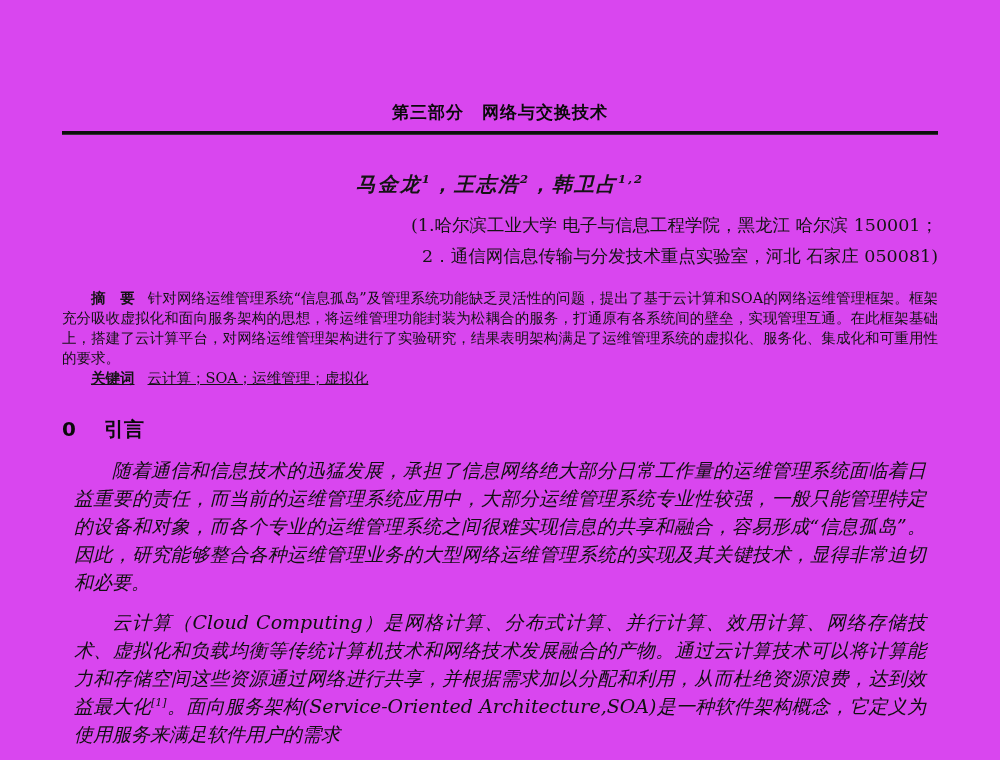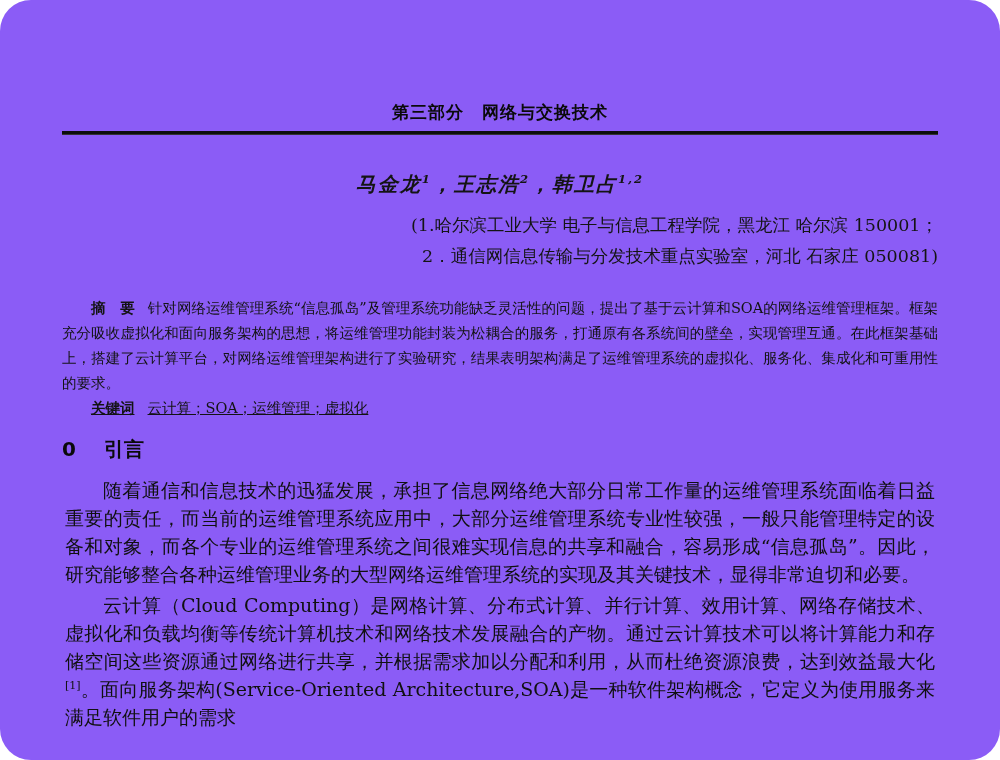--- a/index.html
+++ b/index.html
@@ -5,25 +5,24 @@
   html, body {
     margin: 0;
     padding: 0;
     background: #ffffff;
   }
   .page {
     position: relative;
     width: 1000px;
     height: 760px;
     margin: 0 auto;
-    background: #8b5cf6;
+    background: #d946ef;
     color: #111111;
     overflow: hidden;
     font-family: "DejaVu Serif", "Liberation Serif", serif;
-    border-radius: 31px;
   }
   .content {
     width: 876px;
     margin: 0 auto;
   }
   .running-header {
     margin-top: 101px;
     text-align: center;
     font-family: "DejaVu Sans", "Liberation Sans", sans-serif;
     font-weight: bold;
@@ -62,60 +61,61 @@
     line-height: 0;
   }
   .affiliations {
     margin-top: 12px;
     text-align: right;
     font-size: 17.5px;
     line-height: 31px;
     color: #141414;
   }
   .abstract-block {
-    margin-top: 24px;
+    margin-top: 16px;
     font-size: 14.5px;
-    line-height: 25px;
+    line-height: 20px;
     color: #131313;
   }
   .abstract-block p {
     margin: 0;
     text-align: justify;
     text-indent: 2em;
   }
   .bold-label {
     font-weight: bold;
     font-family: "DejaVu Sans", "Liberation Sans", sans-serif;
     margin-right: 0.9em;
   }
   .keywords-line {
     text-indent: 2em;
     margin: 0;
     text-decoration: underline;
   }
   .section-heading {
-    margin-top: 15px;
+    margin-top: 28px;
     font-family: "DejaVu Sans", "Liberation Sans", sans-serif;
     font-weight: bold;
     font-size: 20px;
     color: #0a0a0a;
   }
   .section-heading .sec-num {
     margin-right: 1.4em;
   }
   .body-text {
     margin-top: 13px;
     font-size: 19px;
     line-height: 28px;
     color: #101010;
   }
   .body-text p {
-    margin: 3px;
+    margin: 12px;
     text-align: justify;
     text-indent: 2em;
+    font-style: italic;
   }
 </style>
 </head>
 <body>
 
 <div class="page">
   <div class="content">
 
     <div class="running-header">第三部分　网络与交换技术</div>
 

